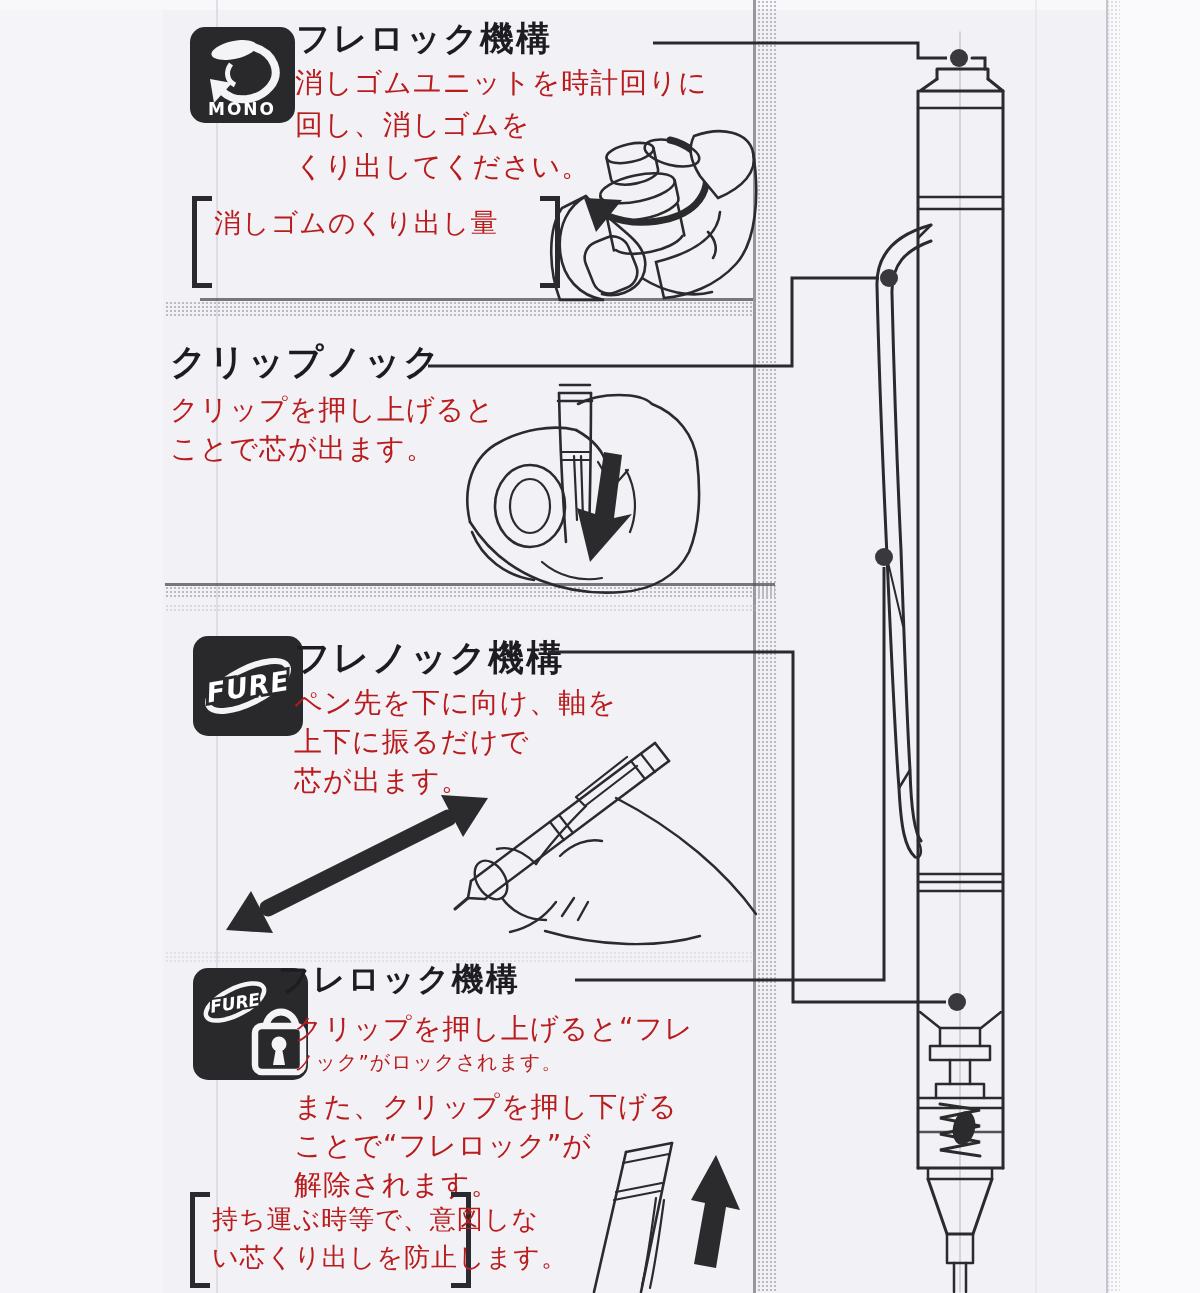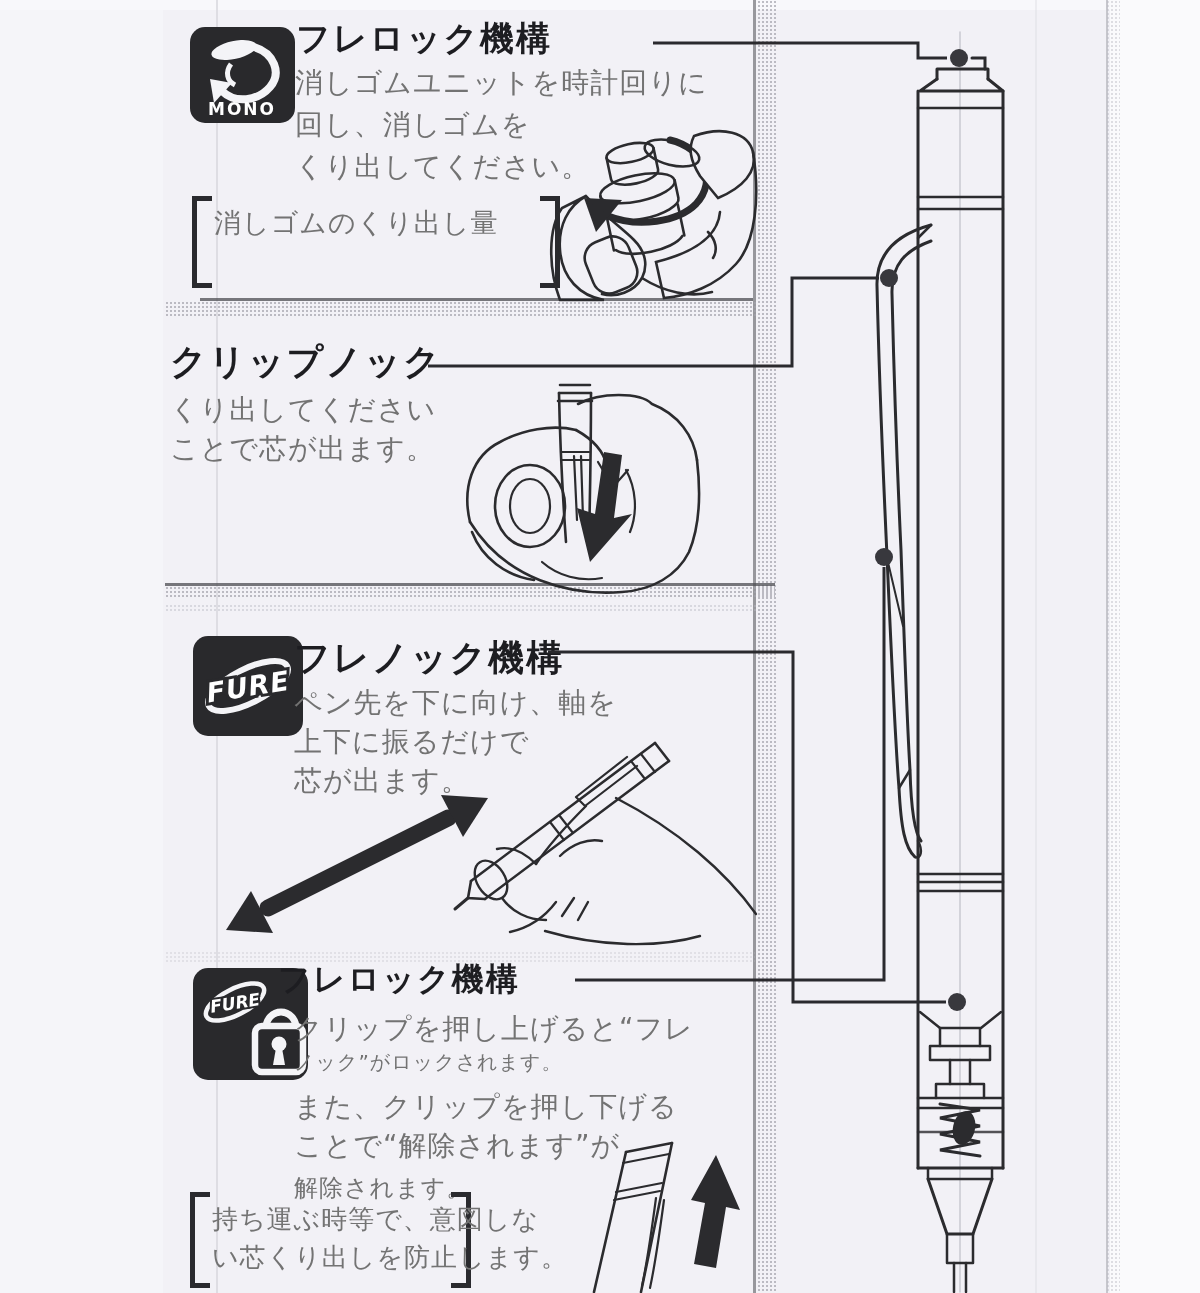--- a/index.html
+++ b/index.html
@@ -20,21 +20,21 @@
     background-image:radial-gradient(#a3a3ac 1.2px, rgba(0,0,0,0) 1.4px);
     background-size:4px 4px;opacity:.7;
   }
   .hatch-light{
     background-image:radial-gradient(#b9b9c2 1.1px, rgba(0,0,0,0) 1.3px);
     background-size:4px 4px;opacity:.45;
   }
   .panel-line{background:#4c4c52;opacity:.75;}
   
   .title{font-weight:bold;color:#1d1d21;letter-spacing:2px;white-space:nowrap;}
-  .body-line{color:#737373;letter-spacing:1px;white-space:nowrap;}
+  .body-line{color:#b91c1c;letter-spacing:1px;white-space:nowrap;}
   .note{border:none;}
   .note .bk{position:absolute;top:0;bottom:0;width:15px;}
   .note .bk-l{left:0;border-left:5px solid #2a2a2e;border-top:5px solid #2a2a2e;border-bottom:5px solid #2a2a2e;}
   .note .bk-r{right:0;border-right:5px solid #2a2a2e;border-top:5px solid #2a2a2e;border-bottom:5px solid #2a2a2e;}
   .note .note-text{position:absolute;left:22px;top:8px;}
   svg{display:block;}
   .overlay{left:0;top:0;}
 </style>
 </head>
 <body>
@@ -76,21 +76,21 @@
 
   <div class="abs note" style="left:192px;top:196px;width:368px;height:92px;">
     <span class="bk bk-l"></span>
     <span class="bk bk-r"></span>
     <div class="note-text">
       <div class="body-line" style="position:static;font-size:27px;line-height:38px;">消しゴムのくり出し量</div>
     </div>
   </div>
 
   <div class="abs title" style="left:170px;top:338px;font-size:36px;">クリップノック</div>
-  <div class="abs body-line" style="left:170px;top:391px;font-size:28px;">くり出してください</div>
+  <div class="abs body-line" style="left:170px;top:391px;font-size:28px;">クリップを押し上げると</div>
   <div class="abs body-line" style="left:170px;top:430px;font-size:28px;">ことで芯が出ます。</div>
 
   <div class="abs" style="left:193px;top:636px;width:110px;height:100px;">
     <svg width="110" height="100" viewBox="0 0 110 100">
       <rect x="0" y="0" width="110" height="100" rx="15" fill="#29292c"></rect>
       <ellipse cx="55" cy="50" rx="44" ry="17" stroke="#f4f4f7" stroke-width="6" fill="none" transform="rotate(-27 55 50)"></ellipse>
       <g transform="rotate(-9 55 50)">
         <text x="55" y="60" text-anchor="middle" font-size="27" font-weight="bold" font-style="italic" fill="#ffffff" stroke="#29292c" stroke-width="6" paint-order="stroke" letter-spacing="1">FURE</text>
       </g>
     </svg>
@@ -112,22 +112,22 @@
       <rect x="62" y="58" width="48" height="46" rx="7" fill="#29292c" stroke="#f4f4f7" stroke-width="6.5"></rect>
       <circle cx="86" cy="76" r="7.5" fill="#f4f4f7"></circle>
       <path d="M83,80 L80,97 L92,97 L89,80 Z" fill="#f4f4f7"></path>
     </svg>
   </div>
 
   <div class="abs title" style="left:278px;top:958px;font-size:32px;text-align:center;">フレロック機構</div>
   <div class="abs body-line" style="left:294px;top:1010px;font-size:28px;">クリップを押し上げると“フレ</div>
   <div class="abs body-line" style="left:294px;top:1049px;font-size:20px;">ノック”がロックされます。</div>
   <div class="abs body-line" style="left:294px;top:1088px;font-size:28px;">また、クリップを押し下げる</div>
-  <div class="abs body-line" style="left:294px;top:1127px;font-size:28px;">ことで“解除されます”が</div>
-  <div class="abs body-line" style="left:294px;top:1166px;font-size:24px;margin-top:6px;">解除されます。</div>
+  <div class="abs body-line" style="left:294px;top:1127px;font-size:28px;">ことで“フレロック”が</div>
+  <div class="abs body-line" style="left:294px;top:1166px;font-size:28px;">解除されます。</div>
 
   <div class="abs note" style="left:190px;top:1192px;width:281px;height:96px;">
     <span class="bk bk-l"></span>
     <span class="bk bk-r"></span>
     <div class="note-text">
       <div class="body-line" style="position:static;font-size:26px;line-height:38px;">持ち運ぶ時等で、意図しな</div>
       <div class="body-line" style="position:static;font-size:26px;line-height:38px;">い芯くり出しを防止します。</div>
     </div>
   </div>
 

